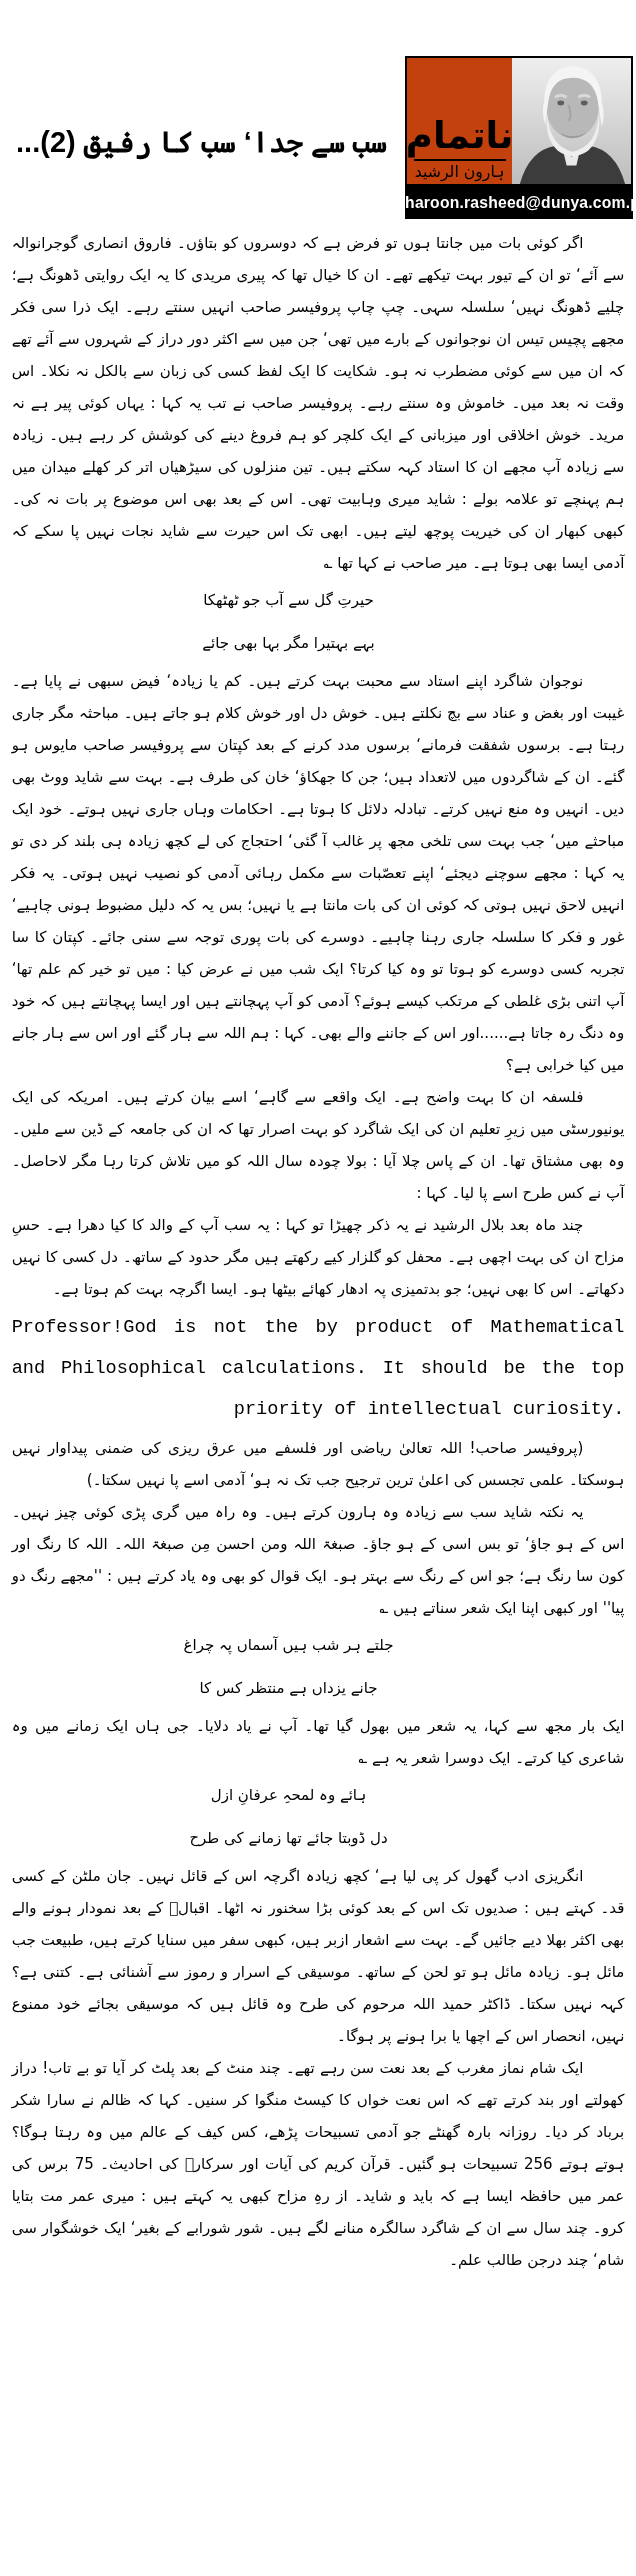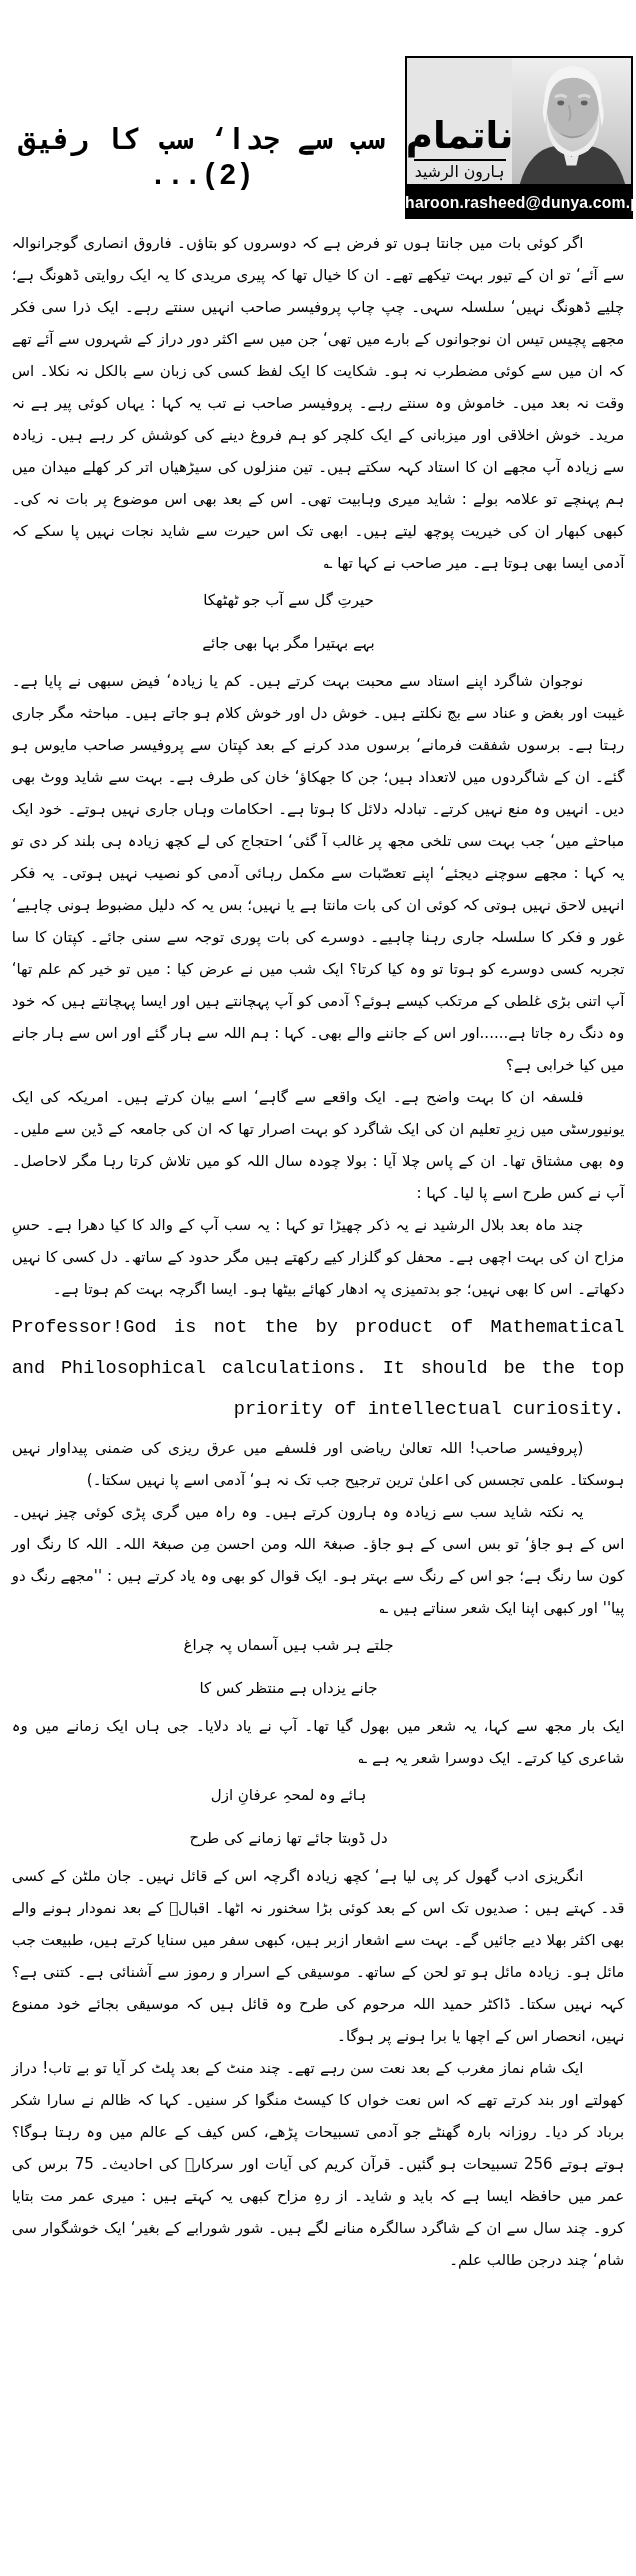--- a/index.html
+++ b/index.html
@@ -1,23 +1,23 @@
 <!DOCTYPE html>
 <html lang="ur"><head>
 <meta charset="utf-8">
 <style>
   html,body{margin:0;padding:0;background:#ffffff;}
   .page{position:relative;width:636px;height:2576px;margin:0 auto;background:#ffffff;overflow:hidden;
         font-family:"DejaVu Sans",sans-serif;color:#000;}
   
   .header{position:relative;height:227px;}
   .headline{position:absolute;left:0;top:125px;width:403px;margin:0;text-align:center;
-            direction:rtl;font-size:29px;font-weight:bold;line-height:1.2;font-family:Liberation Mono, monospace;}
+            direction:rtl;font-size:29px;font-weight:bold;line-height:1.2;font-family:Liberation Sans, sans-serif;}
   .masthead{position:absolute;top:56px;right:2.9px;width:228px;}
-  .mast-box{box-sizing:border-box;border:2px solid #000;height:130px;background:#e5e5e5;display:flex;direction:ltr;}
+  .mast-box{box-sizing:border-box;border:2px solid #000;height:130px;background:#c2410c;display:flex;direction:ltr;}
   .mast-left{flex:1;display:flex;flex-direction:column;justify-content:flex-end;align-items:center;padding-bottom:2.9px;min-width:0;}
   .column-logo{direction:rtl;font-size:37px;font-weight:bold;line-height:1.05;white-space:nowrap;}
   .sig-rule{width:92px;border-top:2px solid #000;margin:2.9px 0 1px;}
   .author-sig{direction:rtl;font-size:15.7px;white-space:nowrap;}
   .portrait{width:119px;overflow:hidden;background:#d6d6d6;}
   .portrait svg{display:block;width:100%;height:100%;}
   .email-bar{background:#000;color:#fff;text-align:center;font-family:"Liberation Sans",sans-serif;
              font-weight:bold;font-size:15.7px;line-height:33px;height:33px;letter-spacing:0.2px;}
   
   .article-body{padding:0 11.7px;direction:rtl;}

